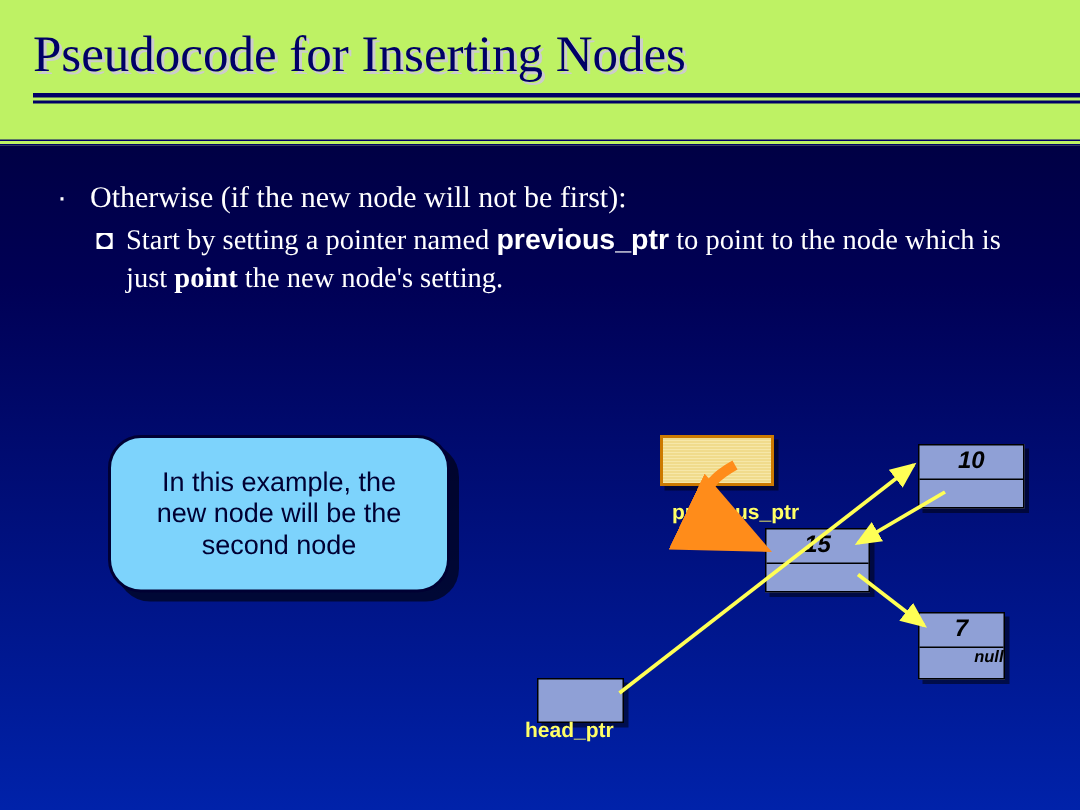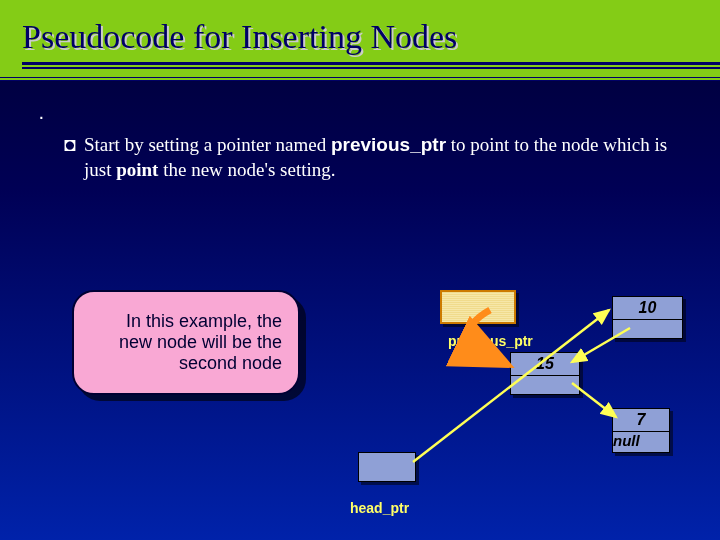--- a/index.html
+++ b/index.html
@@ -3,22 +3,22 @@
 <meta charset="utf-8">
 <style>
   * { margin: 0; padding: 0; box-sizing: border-box; }
   html, body { width: 720px; height: 540px; overflow: hidden; }
   body {
     background: linear-gradient(to bottom, #000033 0%, #000055 35%, #0022aa 100%);
     font-family: "Times New Roman", serif;
     position: relative;
   }
   .title-area {
-    background: #84cc16;
-    padding: 18px 0 8px 22px;
+    background: #bef264;
+    padding: 18px 0 24px 22px;
     border-bottom: 4px double #000066;
   }
   .title {
     font-size: 34px;
     color: #000066;
     font-weight: normal;
     text-shadow: 2px 2px 0 #cccccc;
   }
   .title-underline {
     height: 3px;
@@ -57,29 +57,29 @@
     font-family: Arial, sans-serif;
   }
   .mono { font-family: Arial, sans-serif; font-weight: bold; }
   .bold { font-weight: bold; }
   .callout {
     position: absolute;
     left: 72px;
     top: 290px;
     width: 228px;
     height: 105px;
-    background: #f9a8d4;
+    background: #7dd3fc;
     border: 2px solid #000033;
     border-radius: 22px;
     box-shadow: 6px 6px 0 rgba(0,0,0,0.6);
     padding: 12px 16px;
     font-family: Arial, sans-serif;
     font-size: 18px;
     color: #000033;
-    text-align: right;
+    text-align: center;
     display: flex;
     align-items: center;
     justify-content: center;
   }
 
   .node-box {
     position: absolute;
     border: 1px solid #000000;
     background: #8fa0d6;
     box-shadow: 3px 3px 0 rgba(0,0,0,0.5);
@@ -91,25 +91,25 @@
     font-style: italic;
     font-size: 16px;
     padding: 2px 0;
     border-bottom: 1px solid #000000;
   }
   .node-ptr {
     height: 18px;
   }
   .node-ptr-null {
     height: 20px;
-    text-align: left;
+    text-align: right;
     font-family: Arial, sans-serif;
     font-weight: bold;
     font-style: italic;
-    font-size: 15px;
+    font-size: 11px;
   }
   .yellow-box {
     position: absolute;
     width: 76px;
     height: 34px;
     background: repeating-linear-gradient(0deg,#f6e7a8,#f6e7a8 1px,#f0db8c 1px,#f0db8c 2px);
     border: 2px solid #cc7a00;
     box-shadow: 3px 3px 0 rgba(0,0,0,0.5);
   }
   .label-text {
@@ -134,20 +134,21 @@
 
 <div class="title-area">
   <div class="title">Pseudocode for Inserting Nodes</div>
   <div class="title-underline"></div>
   <div class="title-underline2"></div>
 </div>
 
 <div class="content">
   <div class="bullet-row">
     <div class="bullet-sym">·</div>
+    <div>Otherwise (if the new node will not be first):</div>
   </div>
   <div class="subbullet-row">
     <div class="subbullet-sym">◘</div>
     <div>
       <span>Start by setting a pointer named </span><span class="mono">previous_ptr</span><span> to point to the node which is just </span><span class="bold">point</span><span> the new node's setting.</span>
     </div>
   </div>
 </div>
 
 <div class="callout">
@@ -167,21 +168,21 @@
 </div>
 
 <div class="node-box" style="left:612px; top:408px; width:58px;">
   <div class="node-val">7</div>
   <div class="node-ptr-null">null</div>
 </div>
 
 <div class="small-box" style="left:358px; top:452px;"></div>
 
 <div class="label-text" style="left:448px; top:333px;">previous_ptr</div>
-<div class="label-text" style="left:350px; top:500px;">head_ptr</div>
+<div class="label-text" style="left:350px; top:478px;">head_ptr</div>
 
 <svg class="arrow-svg" style="left:430px; top:300px;" width="140" height="90">
   <defs>
     <marker id="ah-orange" markerWidth="10" markerHeight="10" refX="7" refY="4" orient="auto">
       <path d="M0,0 L9,4 L0,8 Z" fill="#ff8c1a"></path>
     </marker>
   </defs>
   <path d="M 60 10 Q 15 35 72 62" stroke="#ff8c1a" stroke-width="7" fill="none" marker-end="url(#ah-orange)"></path>
 </svg>
 

